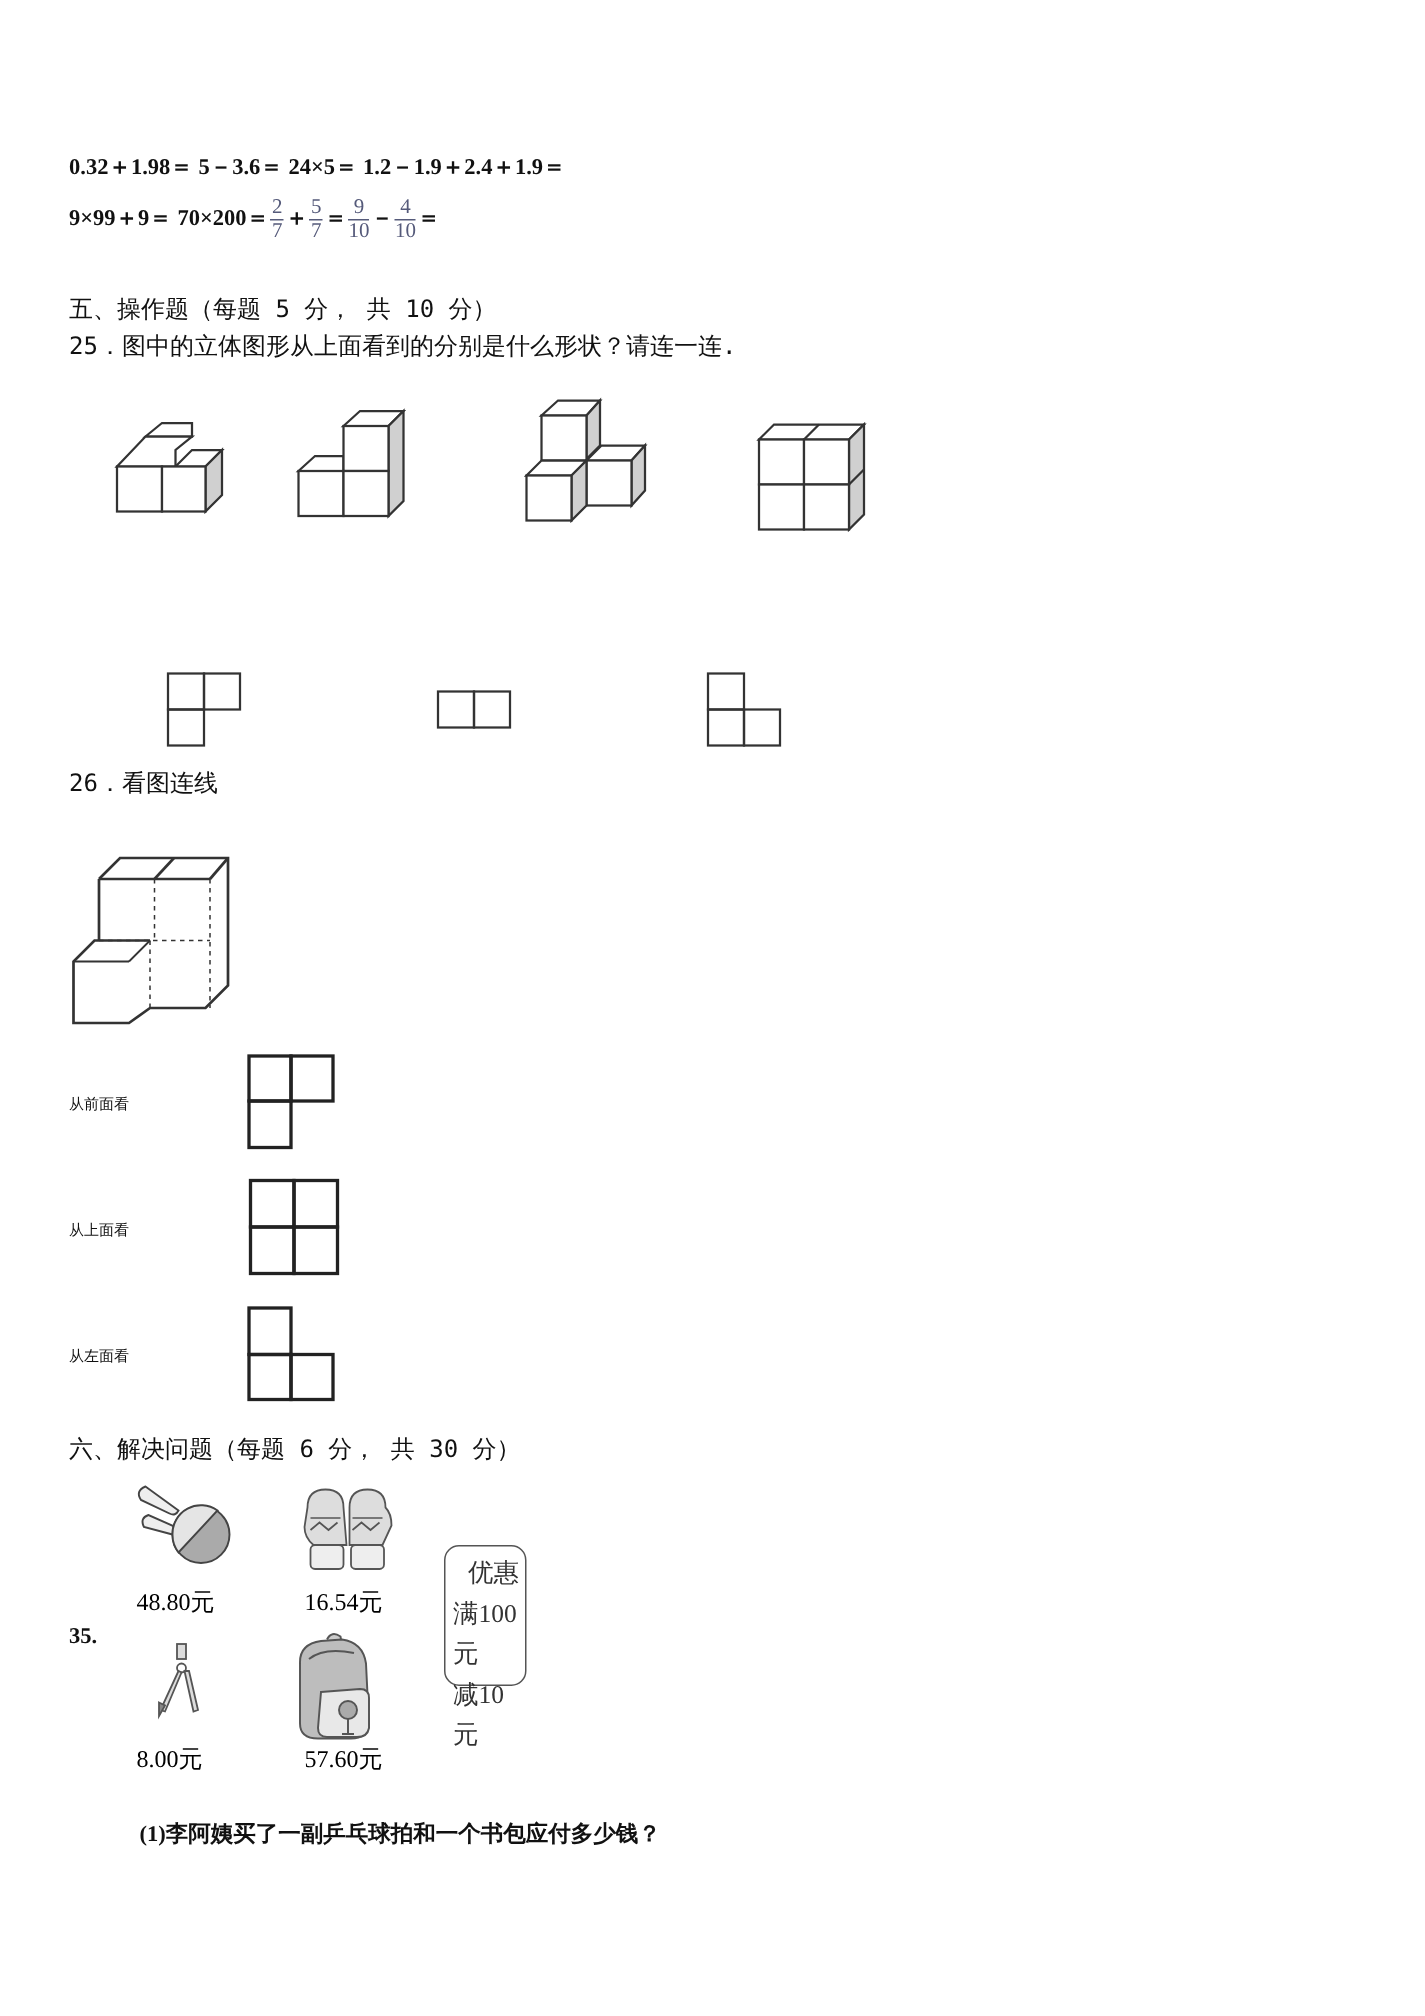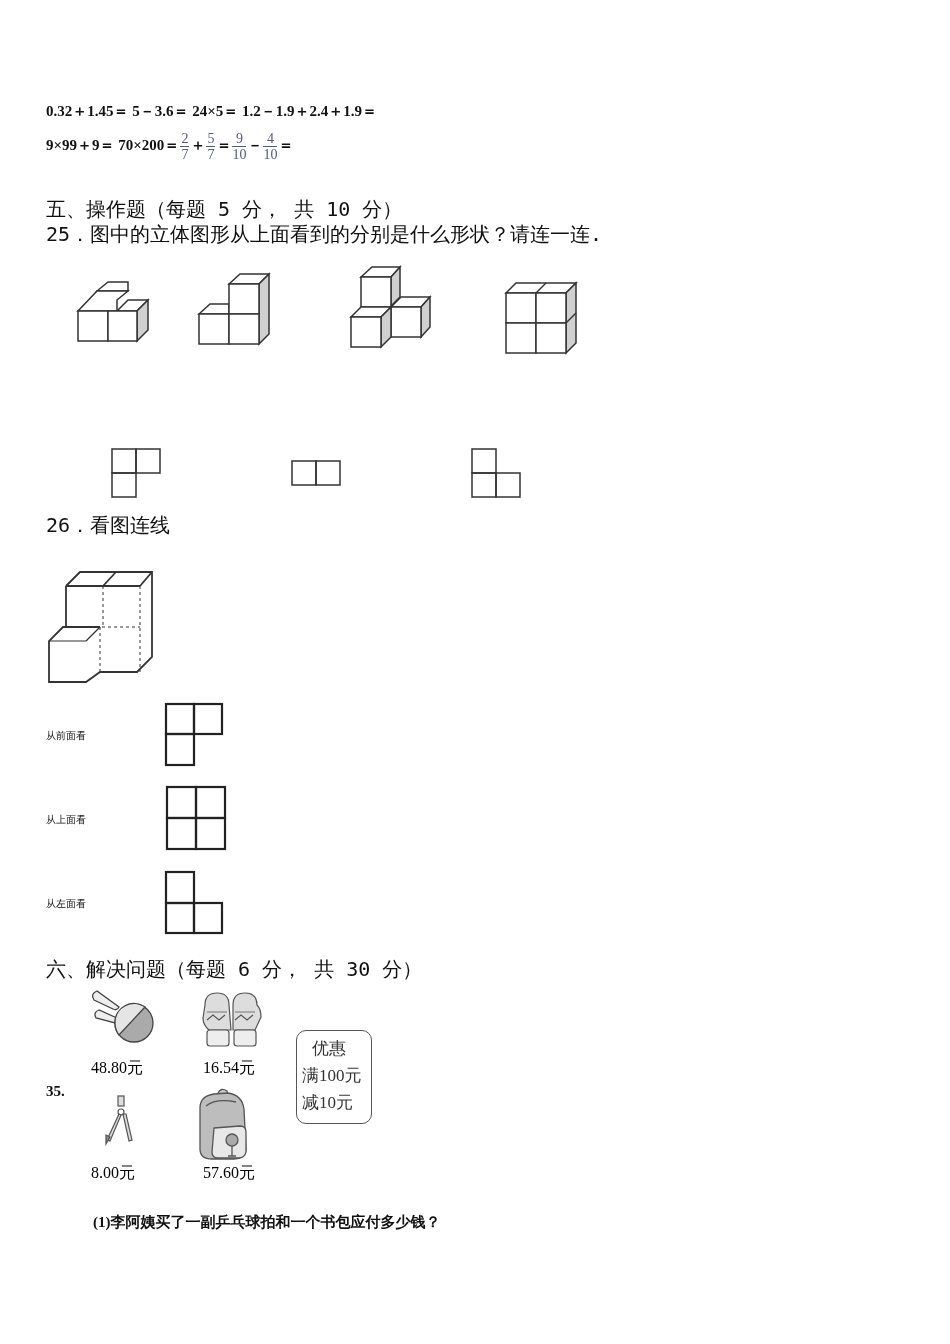--- a/index.html
+++ b/index.html
@@ -3,32 +3,32 @@
 <meta charset="utf-8">
 <style>
   html, body { margin:0; padding:0; background:#fff; }
   body { width:950px; height:1344px; position:relative; overflow:hidden;
          font-family:"DejaVu Serif","Liberation Serif",serif; color:#111; }
   .abs { position:absolute; }
   .calc { font-family:"Liberation Serif",serif; font-weight:bold; font-size:15px; white-space:nowrap; }
   .frac { display:inline-block; vertical-align:middle; text-align:center; color:#555a7a; font-weight:normal; font-size:14px; line-height:15px; margin:0 1px; }
   .frac .num { display:block; border-bottom:1.3px solid #555a7a; padding:0 1px; }
   .frac .den { display:block; }
-  .sec { font-family:"DejaVu Sans Mono","Liberation Mono",monospace; font-size:20px; white-space:nowrap; }
+  .sec { font-family:"DejaVu Sans Mono","Liberation Mono",monospace; font-size:16px; white-space:nowrap; }
   .cn { font-family:"DejaVu Sans","Liberation Sans",sans-serif; font-size:10px; white-space:nowrap; }
   .price { font-family:"Liberation Serif",serif; font-size:16px; color:#000000; white-space:nowrap; }
-  .promo { border:1.5px solid #555; border-radius:10px; width:76px; height:94px; font-family:"Liberation Serif",serif; font-size:17px; color:#333; line-height:27px; box-sizing:border-box; padding-top:4px; padding-left:5px; }
+  .promo { border:1.5px solid #555; border-radius:10px; width:55px; height:94px; font-family:"Liberation Serif",serif; font-size:17px; color:#333; line-height:27px; box-sizing:border-box; padding-top:4px; padding-left:5px; }
   .promo .t { padding-left:10px; display:block; }
   svg { overflow:visible; }
 </style>
 </head>
 <body>
 
 <div class="abs calc" style="left:46px;top:102px;">
-  <span>0.32＋1.45＝</span>
+  <span>0.32＋1.98＝</span>
   <span>5－3.6＝</span>
   <span>24×5＝</span>
   <span>1.2－1.9＋2.4＋1.9＝</span>
 </div>
 
 <div class="abs calc" style="left:46px;top:131px;">
   <span>9×99＋9＝</span>
   <span>70×200＝</span><span class="frac"><span class="num">2</span><span class="den">7</span></span><span>＋</span><span class="frac"><span class="num">5</span><span class="den">7</span></span><span>＝</span><span class="frac"><span class="num">9</span><span class="den">10</span></span><span>－</span><span class="frac"><span class="num">4</span><span class="den">10</span></span><span>＝</span>
 </div>
 

